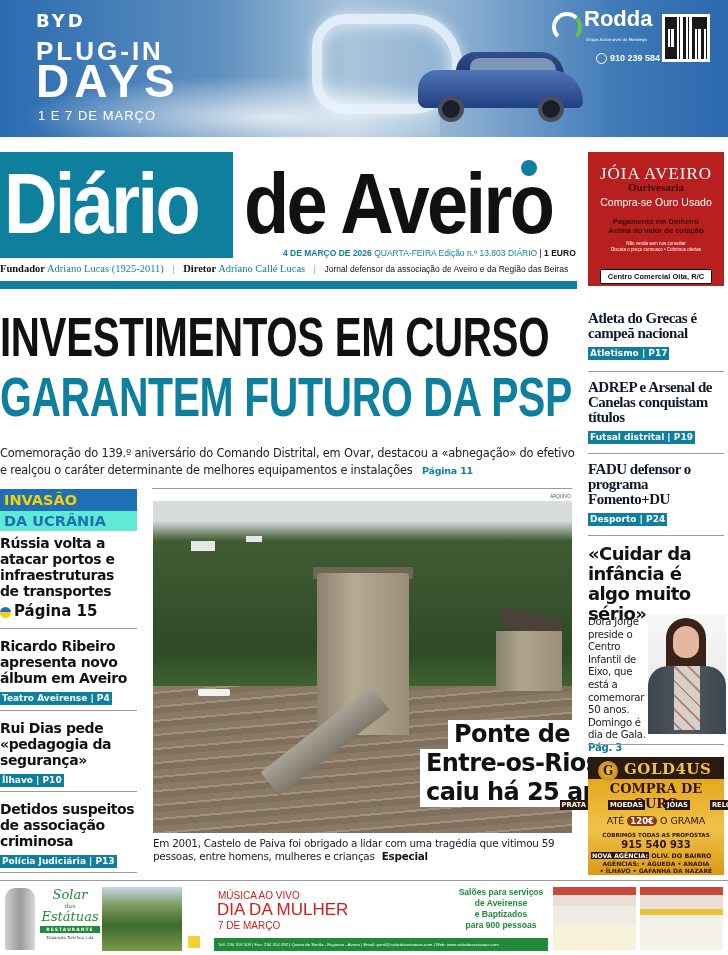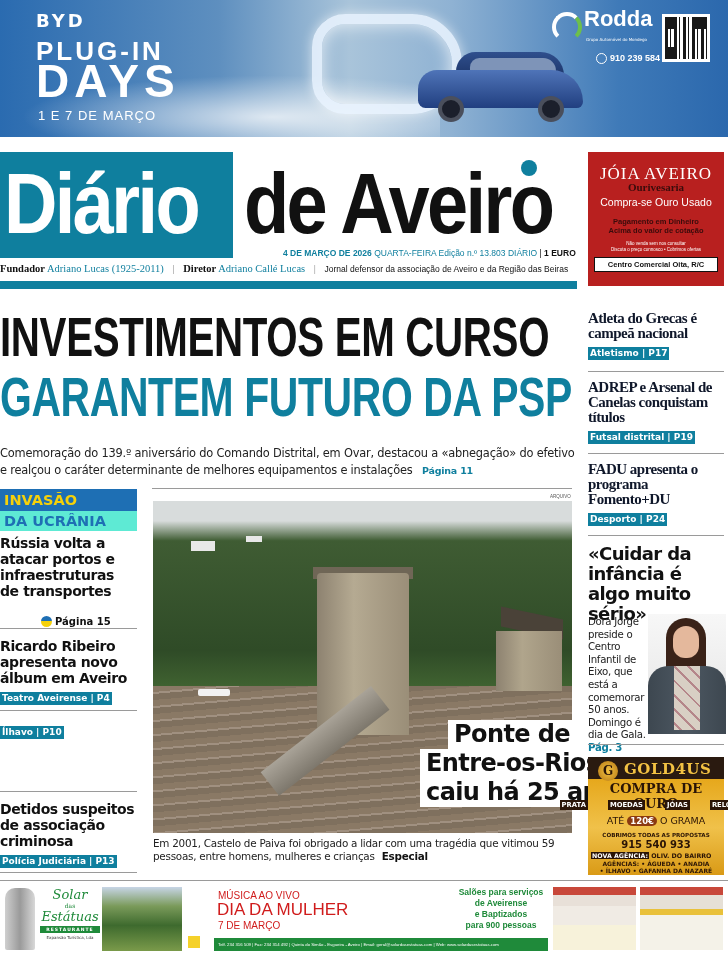--- a/index.html
+++ b/index.html
@@ -53,37 +53,37 @@
   #credits-line .tag { font-family: "Liberation Sans", sans-serif; font-size: 8.5px; }
   #masthead-bar { left: 0; top: 281px; width: 577px; height: 8px; background: #0f7f9e; }
 
   
   #joia-ad { left: 588px; top: 152px; width: 136px; height: 134px; background: #b8201f; color: #fff; text-align:center; font-family: "Liberation Serif", serif; }
   #joia-ad .j-title { margin-top: 12px; font-size: 17px; letter-spacing: 1px; }
   #joia-ad .j-sub { font-size: 11px; color: #3a0c0c; font-weight:bold; margin-top:-3px; }
   #joia-ad .j-buy { font-family: "Liberation Sans", sans-serif; font-size: 10.5px; margin-top: 3px; }
   #joia-ad .j-pay { font-family: "Liberation Sans", sans-serif; font-size: 7.5px; font-weight:bold; color:#3a0c0c; margin-top: 9px; line-height:9px; }
   #joia-ad .j-small { font-family: "Liberation Sans", sans-serif; font-size: 4.5px; margin-top: 6px; line-height: 6px; }
-  #joia-ad .j-addr { margin: 4px auto 0; width: 124px; background:#fff; color:#111; font-family:"Liberation Sans", sans-serif; font-size: 7.5px; font-weight: bold; padding: 2px 0; border: 1px solid #111; }
+  #joia-ad .j-addr { margin: 16px auto 0; width: 112px; background:#fff; color:#111; font-family:"Liberation Sans", sans-serif; font-size: 7.5px; font-weight: bold; padding: 2px 0; border: 1px solid #111; }
 
   
   #headline-1 { left: 0; top: 308px; font-family: "Liberation Sans", sans-serif; font-weight: bold; font-size: 56px; line-height: 58px; color:#111; white-space: nowrap; transform: scaleX(.72); transform-origin: left top; letter-spacing: -0.5px; }
   #headline-2 { left: 0; top: 368px; font-family: "Liberation Sans", sans-serif; font-weight: bold; font-size: 56px; line-height: 58px; color:#0f7f9e; white-space: nowrap; transform: scaleX(.73); transform-origin: left top; letter-spacing: -0.5px; }
   #lead-text { left: 0; top: 445px; width: 580px; font-family: "DejaVu Sans", sans-serif; font-size: 11.4px; line-height: 17px; color:#222; letter-spacing: -0.2px; }
   #lead-text .page-ref { color:#0f7f9e; font-weight:bold; font-size: 9.5px; margin-left: 6px; }
 
   
   .left-col { left: 0; width: 137px; }
   #ukraine-banner { left: 0; top: 489px; width: 137px; }
   #ukraine-banner .blue { background: #1e6fb4; color: #f5d10a; font-weight:bold; font-size: 14.5px; padding: 0 4px; height: 22px; line-height: 22px; font-family: "DejaVu Sans", sans-serif; }
   #ukraine-banner .yellow { background: #5eead4; color: #1e6fb4; font-weight:bold; font-size: 14.5px; padding: 0 4px; height: 20px; line-height: 20px; font-family: "DejaVu Sans", sans-serif; }
   .side-title { font-family: "DejaVu Sans", sans-serif; font-weight: bold; font-size: 14px; line-height: 16px; color: #111; letter-spacing: -0.4px; }
   .tag-label { display:inline-block; background:#0f7f9e; color:#fff; font-family:"DejaVu Sans", sans-serif; font-weight:bold; font-size: 9px; padding: 1px 2px; margin-top: 2px; line-height: 11px; }
   .divider { height: 1px; background: #9a9a9a; }
-  #ukraine-page { font-family:"DejaVu Sans", sans-serif; font-weight:bold; font-size: 10px; color:#111; margin-top:17px;padding-left:41px; }
+  #ukraine-page { font-family:"DejaVu Sans", sans-serif; font-weight:bold; font-size: 15px; color:#111; margin-top:3px; }
   #ukraine-page .flag-icon { display:inline-block; width: 11px; height: 11px; border-radius:50%; background: linear-gradient(180deg,#1e6fb4 50%,#f5d10a 50%); vertical-align: -2px; margin-right: 3px; }
 
   
   #photo-topline { left: 152px; top: 488px; width: 420px; height: 1px; background:#9a9a9a; }
   #photo-credit { left: 550px; top: 494px; font-size: 4.5px; color:#555; font-family:"Liberation Sans", sans-serif; }
   #bridge-photo { left: 153px; top: 501px; width: 419px; height: 332px; overflow: hidden;
     background: linear-gradient(180deg, #d8dcdc 0%, #d8dcdc 6%, #3f5c33 12%, #2f4b27 45%, #466b34 60%, #6f6a55 64%, #8a7a62 70%, #7d6c55 100%); }
   #bridge-photo .water { position:absolute; left:0; top:185px; width:419px; height:147px; background: repeating-linear-gradient(175deg, #8a7965 0 6px, #a09080 6px 8px, #7f705e 8px 14px); }
   #bridge-photo .pillar1 { position:absolute; left:164px; top:72px; width:92px; height:162px; background: linear-gradient(90deg,#8d8270,#b5aa92 40%,#9a8e78); border-radius: 4px 4px 0 0; }
   #bridge-photo .pillar1cap { position:absolute; left:160px; top:66px; width:100px; height:12px; background:#6f6656; }
@@ -230,20 +230,21 @@
 </div>
 
 <div class="abs divider" style="left:0;top:628px;width:137px"></div>
 <div class="abs left-col" style="top:638px">
   <div class="side-title">Ricardo Ribeiro apresenta novo álbum em Aveiro</div>
   <span class="tag-label">Teatro Aveirense | P4</span>
 </div>
 
 <div class="abs divider" style="left:0;top:710px;width:137px"></div>
 <div class="abs left-col" style="top:720px">
+  <div class="side-title">Rui Dias pede «pedagogia da segurança»</div>
   <span class="tag-label">Ílhavo | P10</span>
 </div>
 
 <div class="abs divider" style="left:0;top:791px;width:137px"></div>
 <div class="abs left-col" style="top:801px">
   <div class="side-title">Detidos suspeitos de associação criminosa</div>
   <span class="tag-label">Polícia Judiciária | P13</span>
 </div>
 <div class="abs divider" style="left:0;top:872px;width:137px"></div>
 
@@ -274,21 +275,21 @@
   <div class="right-title">Atleta do Grecas é campeã nacional</div>
   <span class="tag-label">Atletismo | P17</span>
 </div>
 <div class="abs divider" style="left:588px;top:371px;width:136px"></div>
 <div class="abs right-col" style="top:380px">
   <div class="right-title">ADREP e Arsenal de Canelas conquistam títulos</div>
   <span class="tag-label">Futsal distrital | P19</span>
 </div>
 <div class="abs divider" style="left:588px;top:453px;width:136px"></div>
 <div class="abs right-col" style="top:462px">
-  <div class="right-title">FADU apresenta o programa Fomento+DU</div>
+  <div class="right-title">FADU defensor o programa Fomento+DU</div>
   <span class="tag-label">Desporto | P24</span>
 </div>
 <div class="abs divider" style="left:588px;top:535px;width:136px"></div>
 
 <div class="abs right-col" style="top:544px">
   <div id="interview-title">«Cuidar da infância é algo muito sério»</div>
 </div>
 <div id="interview-body" class="abs" style="left:588px;top:616px">
   <span>Dora Jorge preside o Centro Infantil de Eixo, que está a comemorar 50 anos. Domingo é dia de Gala.</span>
   <div class="pg">Pág. 3</div>

